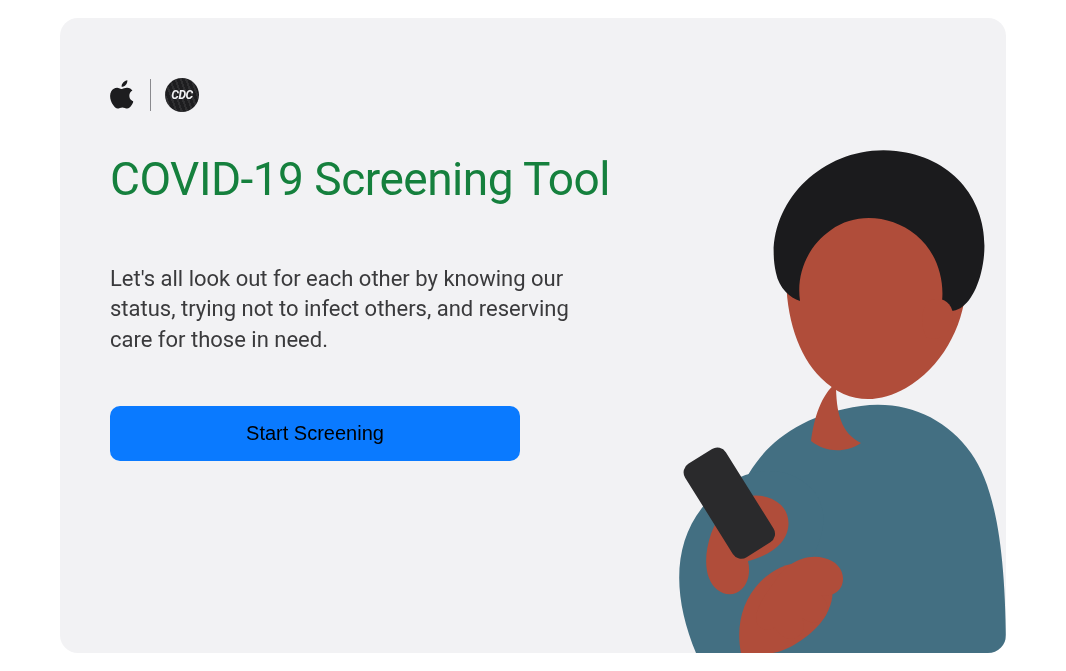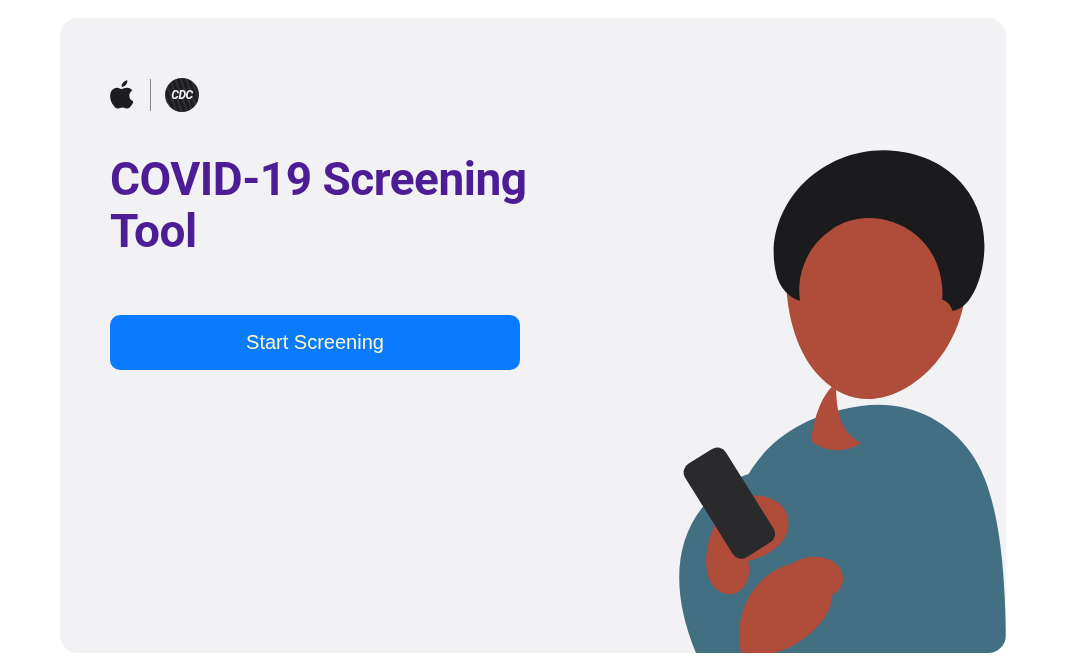--- a/index.html
+++ b/index.html
@@ -62,38 +62,38 @@
       inset: 0;
       background: repeating-linear-gradient(70deg, rgba(255,255,255,0.08) 0 2px, transparent 2px 5px);
       border-radius: 50%;
     }
     .cdc-logo span {
       position: relative;
       z-index: 1;
     }
     .title {
       font-size: 46px;
-      font-weight: 700;
-      color: #4c1d95;
+      font-weight: 400;
+      color: #15803d;
       line-height: 1.12;
       letter-spacing: -0.5px;
-      margin-bottom: 22px;
+      margin-bottom: 58px;
       max-width: 500px;
     }
     .desc {
       font-size: 22px;
       color: #3a3a3c;
       line-height: 1.4;
       max-width: 490px;
       margin-bottom: 14px;
     }
     .start-btn {
       margin-top: 36px;
       background: #0a7aff;
-      color: #fef9c3;
+      color: #000000;
       border: none;
       border-radius: 10px;
       font-size: 20px;
       font-weight: 400;
       padding: 16px 0;
       width: 410px;
       cursor: pointer;
       text-align: center;
     }
     .illustration {
@@ -129,20 +129,21 @@
       </svg>
     </span>
     <span class="logo-divider"></span>
     <span class="cdc-logo">
       <span>CDC</span>
     </span>
   </div>
 
   <h1 class="title">COVID‑19 Screening Tool</h1>
 
+  <p class="desc">Let's all look out for each other by knowing our status, trying not to infect others, and reserving care for those in need.</p>
 
   <button class="start-btn">Start Screening</button>
 
   <div class="illustration">
     <svg viewBox="0 0 430 520" preserveAspectRatio="xMaxYMax meet">
 
       <path fill="#436f82" d="M135,520 C140,430 150,370 180,330 C200,302 235,280 285,273 C330,267 370,285 395,320 C420,355 430,420 430,520 Z"></path>
 
       <path fill="#436f82" d="M120,520 C95,460 95,400 140,360 C170,333 210,330 235,355 C255,375 250,410 225,440 C200,470 175,500 170,520 Z"></path>
 

